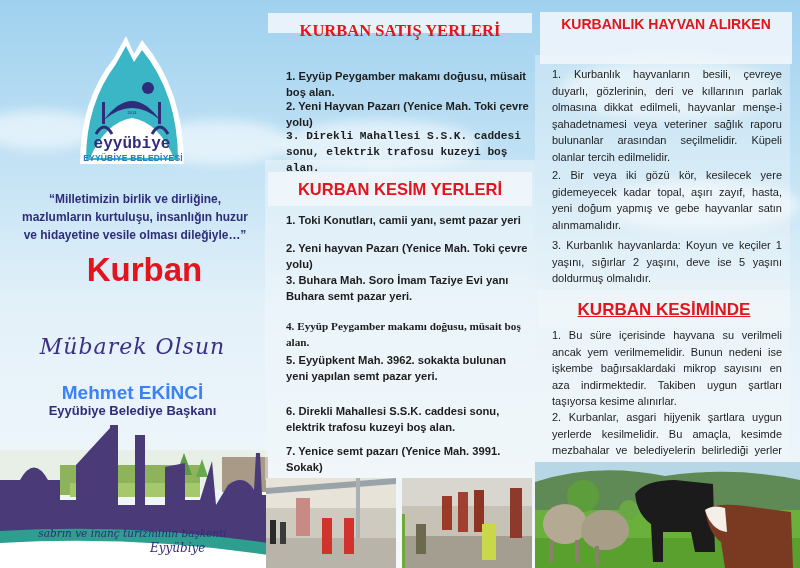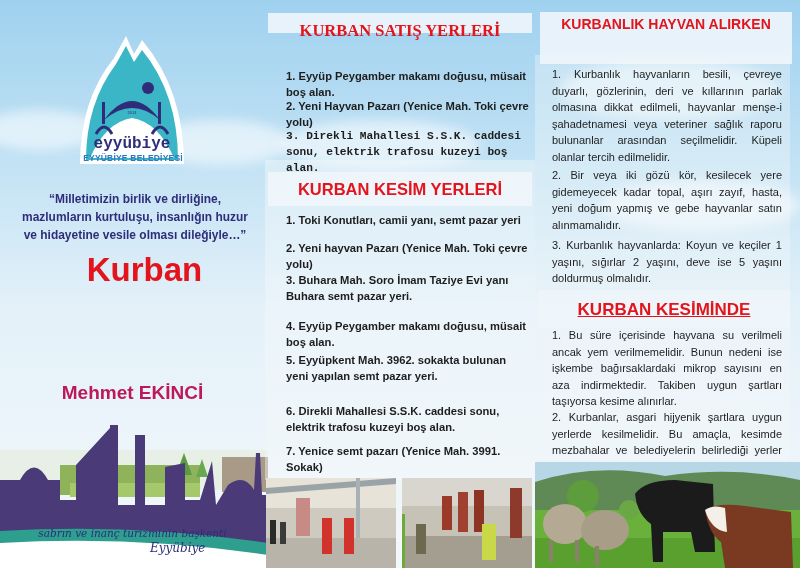--- a/index.html
+++ b/index.html
@@ -34,21 +34,21 @@
   }
   .t1 { top: 251px; padding-left: 24px; }
   .t2 { top: 291px; }
   .script {
     position: absolute; left: 0; top: 334px; width: 265px; text-align: center;
     font-family: "DejaVu Serif", serif; font-style: italic; font-size: 22px;
     color: #3c2f86; letter-spacing: 1px;
   }
   .mayor {
     position: absolute; left: 0; top: 382px; width: 265px; text-align: center;
-    font-weight: bold; font-size: 19px; color: #be185d;
+    font-weight: bold; font-size: 19px; color: #3b82f6;
   }
   .mayor-title {
     position: absolute; left: 0; top: 403px; width: 265px; text-align: center;
     font-weight: bold; font-size: 13px; color: #2f2d7a;
   }
   .skyline { position: absolute; left: 0; top: 425px; width: 268px; height: 143px; }
   .slogan {
     position: absolute; left: 0; top: 527px; width: 265px; text-align: center;
     font-family: "DejaVu Serif", serif; font-style: italic; font-size: 10.5px; color: #2f2d7a;
   }
@@ -95,21 +95,23 @@
     <rect x="82" y="72" width="3" height="22" fill="#2f2d7a"></rect>
     <path d="M20 104 Q28 90 36 104" stroke="#2f2d7a" stroke-width="3" fill="none"></path>
     <path d="M76 104 Q84 90 92 104" stroke="#2f2d7a" stroke-width="3" fill="none"></path>
     <text x="56" y="84" font-size="4" text-anchor="middle" fill="#2f2d7a" font-family="Liberation Sans, sans-serif">2014</text>
     <text x="56" y="118" font-size="16" text-anchor="middle" fill="#2f2d7a" font-weight="bold" font-family="Liberation Mono, monospace">eyyübiye</text>
   </svg>
   <div class="logo-text">EYYÜBİYE BELEDİYESİ</div>
 
   <div class="quote">“Milletimizin birlik ve dirliğine, mazlumların kurtuluşu, insanlığın huzur ve hidayetine vesile olması dileğiyle…”</div>
   <div class="title-big t1">Kurban</div>
+  <div class="script">Mübarek Olsun</div>
   <div class="mayor">Mehmet EKİNCİ</div>
+  <div class="mayor-title">Eyyübiye Belediye Başkanı</div>
 
   <svg class="skyline" viewBox="0 0 268 143">
     <rect x="0" y="25" width="268" height="40" fill="#e8efe6"></rect>
     <rect x="60" y="40" width="140" height="30" fill="#8fb35a"></rect>
     <rect x="70" y="58" width="130" height="14" fill="#a4c86a"></rect>
     <path d="M176 50 L184 28 L192 50 Z" fill="#5c9a45"></path>
     <path d="M196 52 L202 34 L208 52 Z" fill="#6aa84f"></path>
     <rect x="222" y="32" width="46" height="35" fill="#a99a88"></rect>
     <path d="M0 95 L0 55 L20 55 Q34 30 48 55 L60 55 L60 75 L76 75 L76 40 L110 3 L118 3 L118 80 L135 80 L135 10 L145 10 L145 80 L165 80 L165 42 L185 38 L185 75 L200 75 L212 36 L216 80 L228 60 Q244 48 254 65 L256 28 L260 28 L262 70 L268 70 L268 118 L0 118 Z" fill="#4a3b78"></path>
     <rect x="110" y="0" width="8" height="80" fill="#4a3b78"></rect>
@@ -130,21 +132,21 @@
   <div class="item" style="left:286px;top:128px;width:240px;font-family:Liberation Mono, monospace;">3. Direkli Mahallesi S.S.K. caddesi sonu, elektrik trafosu kuzeyi boş alan.</div>
 </div>
 
 <div class="hbox" style="left:268px;top:172px;width:264px;height:34px;">
   <span style="font-size:16.5px;line-height:34px;">KURBAN KESİM YERLERİ</span>
 </div>
 <div class="list">
   <div class="item" style="left:286px;top:212px;width:250px;">1. Toki Konutları, camii yanı, semt pazar yeri</div>
   <div class="item" style="left:286px;top:240px;width:250px;">2. Yeni hayvan Pazarı (Yenice Mah. Toki çevre yolu)</div>
   <div class="item" style="left:286px;top:272px;width:242px;">3. Buhara Mah. Soro İmam Taziye Evi yanı Buhara semt pazar yeri.</div>
-  <div class="item" style="left:286px;top:318px;width:250px;">4. Eyyüp Peygamber makamı doğusu, müsait boş alan.</div>
+  <div class="item" style="left:286px;top:318px;width:250px;font-family:Liberation Serif, serif;">4. Eyyüp Peygamber makamı doğusu, müsait boş alan.</div>
   <div class="item" style="left:286px;top:352px;width:242px;">5. Eyyüpkent Mah. 3962. sokakta bulunan yeni yapılan semt pazar yeri.</div>
   <div class="item" style="left:286px;top:403px;width:242px;">6. Direkli Mahallesi S.S.K. caddesi sonu, elektrik trafosu kuzeyi boş alan.</div>
   <div class="item" style="left:286px;top:443px;width:250px;">7. Yenice semt pazarı (Yenice Mah. 3991. Sokak)</div>
 </div>
 
 <div class="photo" style="left:266px;top:478px;width:130px;height:90px;">
   <svg width="130" height="90" viewBox="0 0 130 90">
     <rect width="130" height="90" fill="#cfcac0"></rect>
     <rect y="0" width="130" height="30" fill="#e7e3d8"></rect>
     <path d="M0 10 L130 0 L130 6 L0 16 Z" fill="#9aa3a8"></path>

